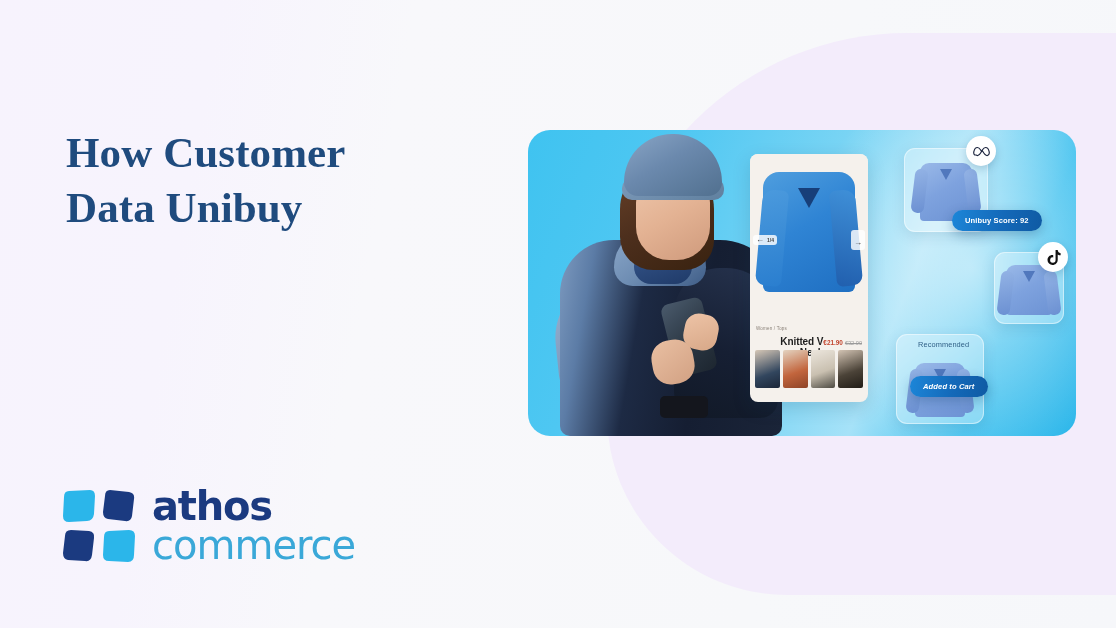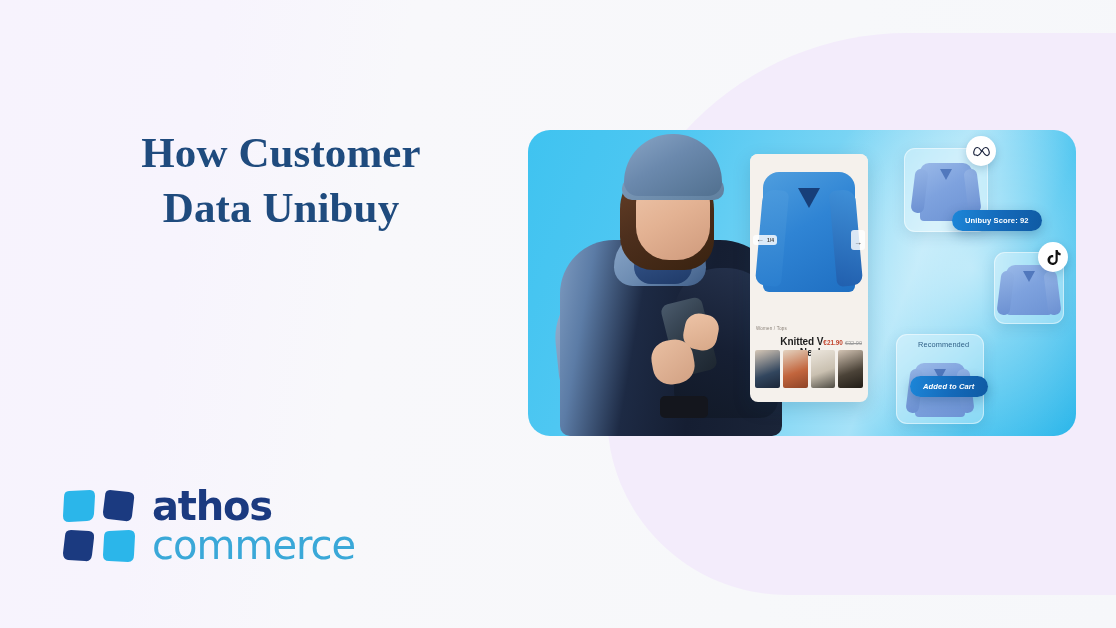--- a/index.html
+++ b/index.html
@@ -41,21 +41,21 @@
     position: absolute;
     left: 66px;
     top: 126px;
     width: 430px;
     font-family: "Liberation Serif", serif;
     font-size: 43px;
     line-height: 1.27;
     color: #1f4b7e;
     letter-spacing: 0.1px;
   }
-  .headline-line { display: block; white-space: nowrap; text-align: center; }
+  .headline-line { display: block; white-space: nowrap; }
 
   
   .logo {
     position: absolute;
     left: 62px;
     top: 487px;
     display: flex;
     align-items: flex-end;
     gap: 14px;
   }

